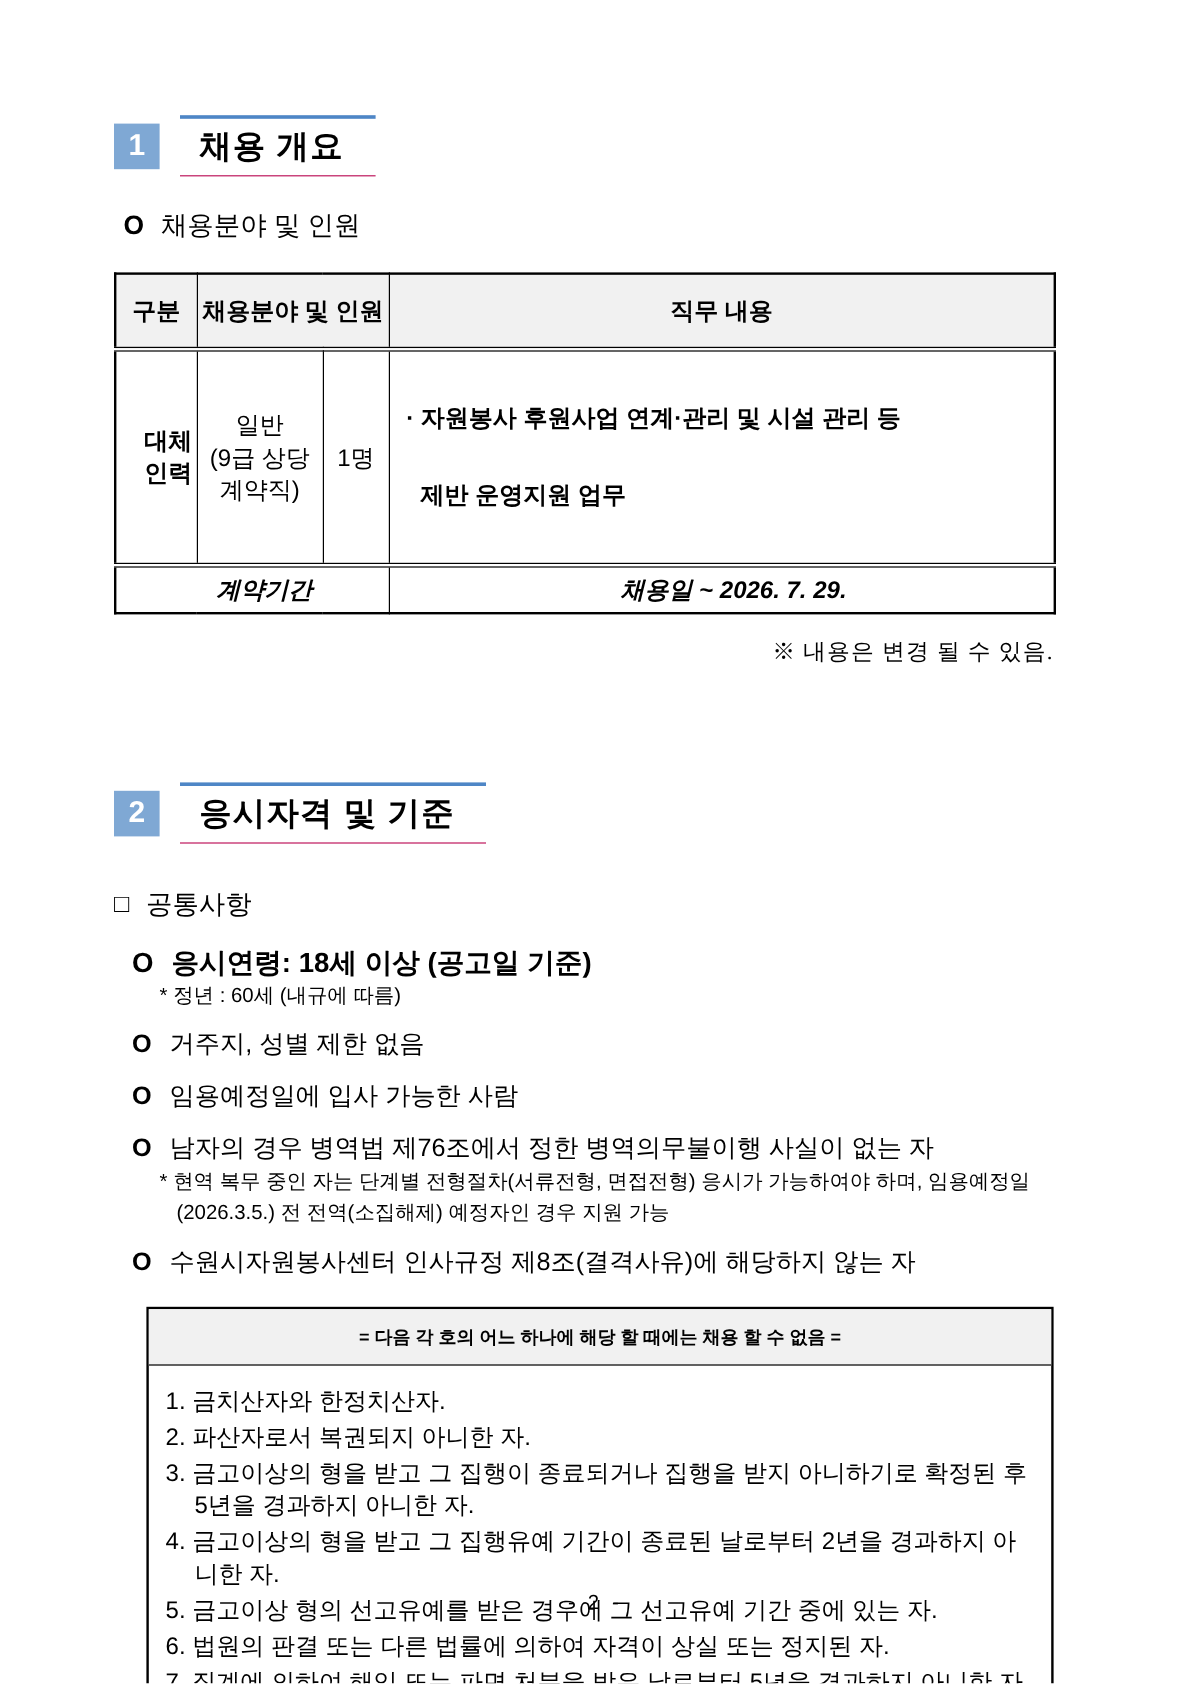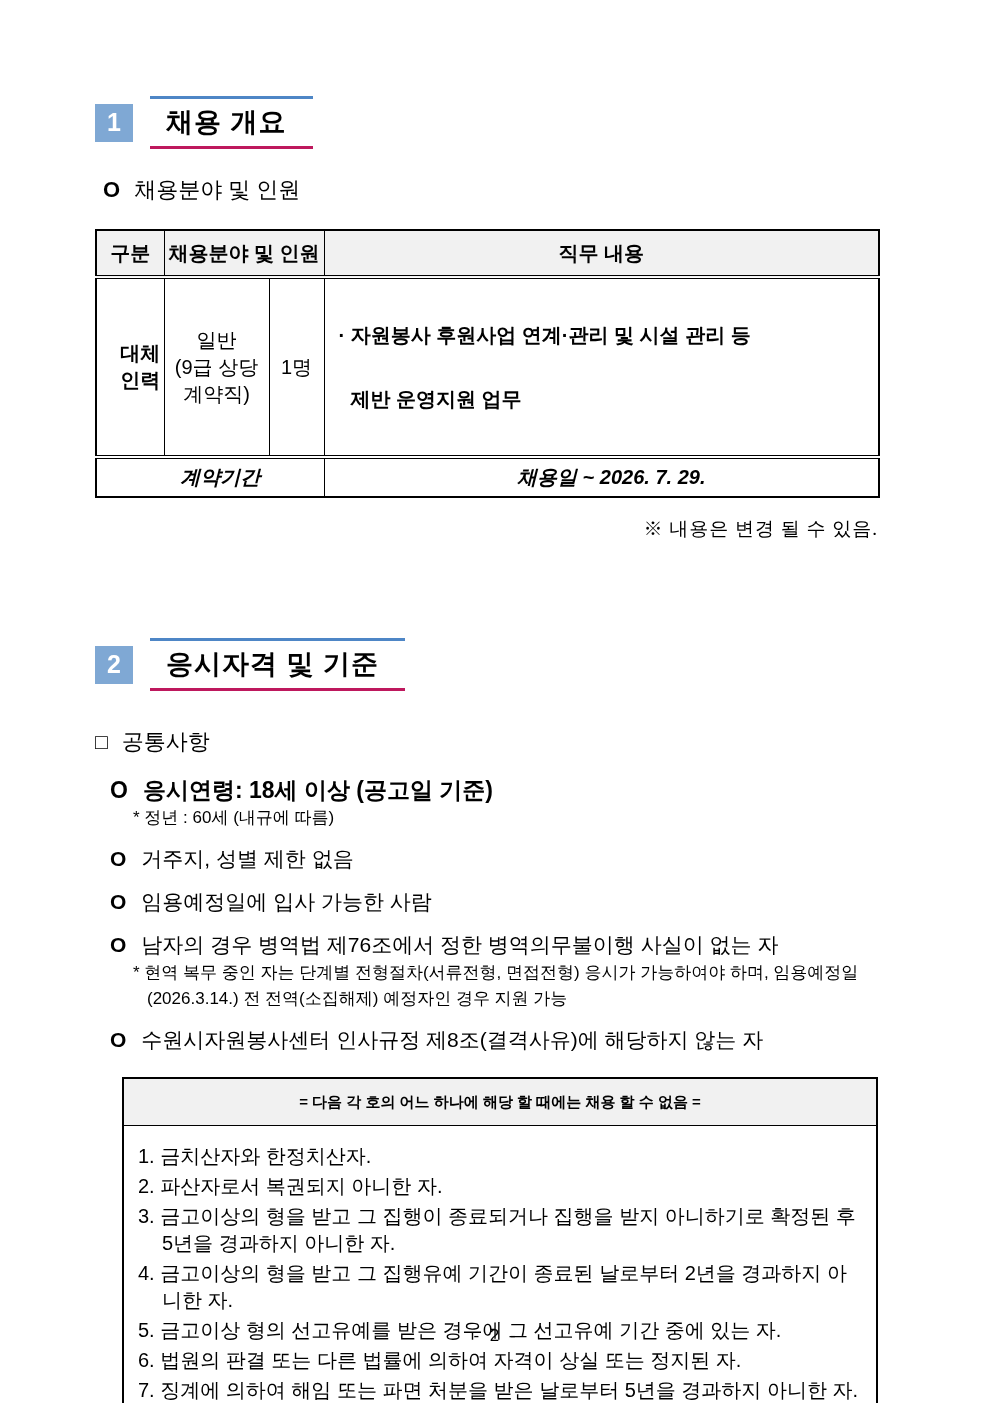--- a/index.html
+++ b/index.html
@@ -34,21 +34,21 @@
     font-size: 25px;
     font-weight: 700;
     display: flex;
     align-items: center;
     justify-content: center;
     flex: 0 0 auto;
   }
   .sec-title {
     margin-left: 17px;
     border-top: 3px solid #4e86c6;
-    border-bottom: 3px solid #be185d;
+    border-bottom: 1px solid #be185d;
     padding: 5px 26px 6px 16px;
     font-size: 27px;
     font-weight: 700;
     letter-spacing: 1px;
   }
 
   
   .o-line {
     display: flex;
     margin-top: 26px;
@@ -77,21 +77,21 @@
     border: 1.5px solid #000;
     text-align: center;
     vertical-align: middle;
     font-size: 20px;
     white-space: pre-line;
   }
   .recruit-table { border: 2px solid #000; }
   .recruit-table .hdr-row th {
     background: #f1f1f1;
     font-weight: 700;
-    height: 47px;
+    height: 63px;
     border-bottom: 4px double #000;
   }
   .recruit-table .body-row td { height: 86px; border-bottom: 4px double #000; }
   .recruit-table .foot-row td { height: 40px; font-style: italic; }
   .cell-bold { font-weight: 700; padding-left: 20px; }
   .duty-cell {
     text-align: left !important;
     padding: 8px 10px 8px 14px;
     font-weight: 700;
     line-height: 32px;
@@ -251,21 +251,21 @@
     <div class="o-item">
       <span class="o-marker">O</span>
       <span>임용예정일에 입사 가능한 사람</span>
     </div>
 
     <div class="o-item">
       <span class="o-marker">O</span>
       <span>남자의 경우 병역법 제76조에서 정한 병역의무불이행 사실이 없는 자</span>
     </div>
     <div class="sub-note">* 현역 복무 중인 자는 단계별 전형절차(서류전형, 면접전형) 응시가 가능하여야 하며, 임용예정일</div>
-    <div class="sub-note cont">(2026.3.14.) 전 전역(소집해제) 예정자인 경우 지원 가능</div>
+    <div class="sub-note cont">(2026.3.5.) 전 전역(소집해제) 예정자인 경우 지원 가능</div>
 
     <div class="o-item">
       <span class="o-marker">O</span>
       <span>수원시자원봉사센터 인사규정 제8조(결격사유)에 해당하지 않는 자</span>
     </div>
 
     <div class="dq-box">
       <div class="dq-title">= 다음 각 호의 어느 하나에 해당 할 때에는 채용 할 수 없음 =</div>
       <ul class="dq-list">
         <li>1. 금치산자와 한정치산자.</li>

